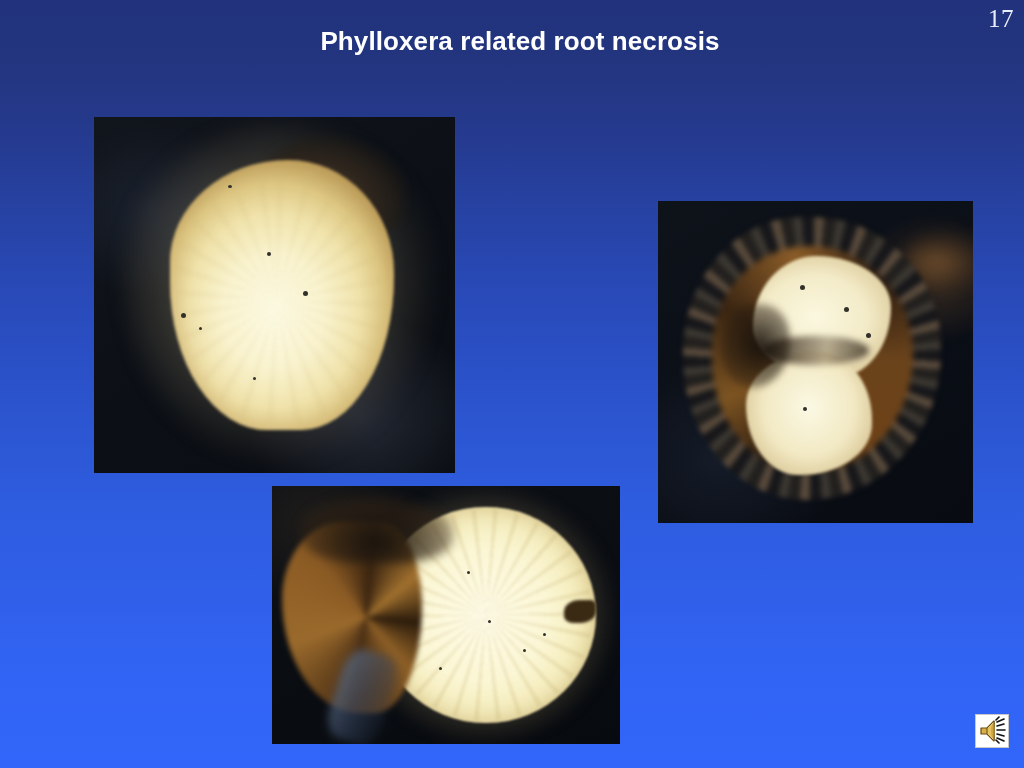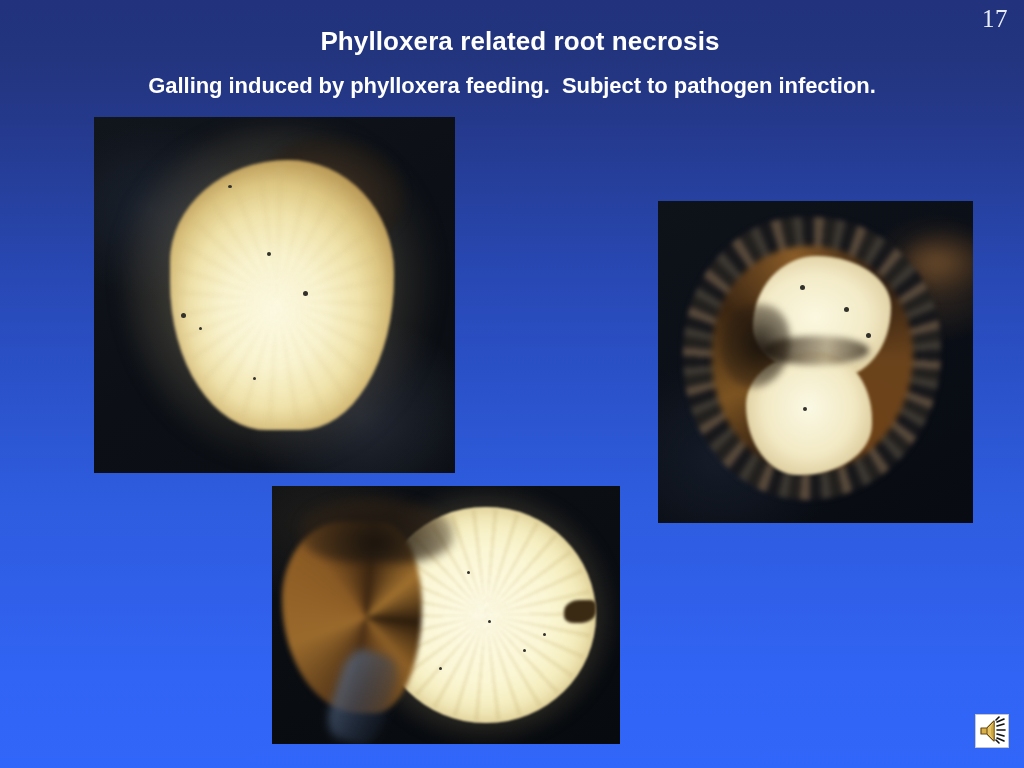--- a/index.html
+++ b/index.html
@@ -28,21 +28,21 @@
       #2e5de0 66%,
       #305fe8 76%,
       #3164f4 88%,
       #3166fa 100%);
   }
 
   
   #slide-number {
     position: absolute;
     top: 6px;
-    right: 16px;
+    right: 10px;
     font-family: "Liberation Serif", serif;
     font-size: 25px;
     line-height: 1;
     color: #e8eefc;
     letter-spacing: 0.5px;
   }
 
   
   #title {
     position: absolute;
@@ -384,21 +384,20 @@
 </style>
 </head>
 <body>
 
 <div id="slide">
 
   <div id="slide-number">17</div>
 
   <div id="title">Phylloxera related root necrosis</div>
 
-  <div id="subtitle">Galling induced by phylloxera feeding.  Subject to pathogen infection.</div>
 
   <div class="photo" id="photo-1">
     <div class="bg"></div>
     <div id="p1-halo"></div>
     <div id="p1-rind"></div>
     <div id="p1-cap"></div>
     <div id="p1-core"></div>
     <div id="p1-rays"></div>
     <div class="speck" style="left:48%;top:38%;width:4px;height:4px;"></div>
     <div class="speck" style="left:58%;top:49%;width:5px;height:5px;"></div>

